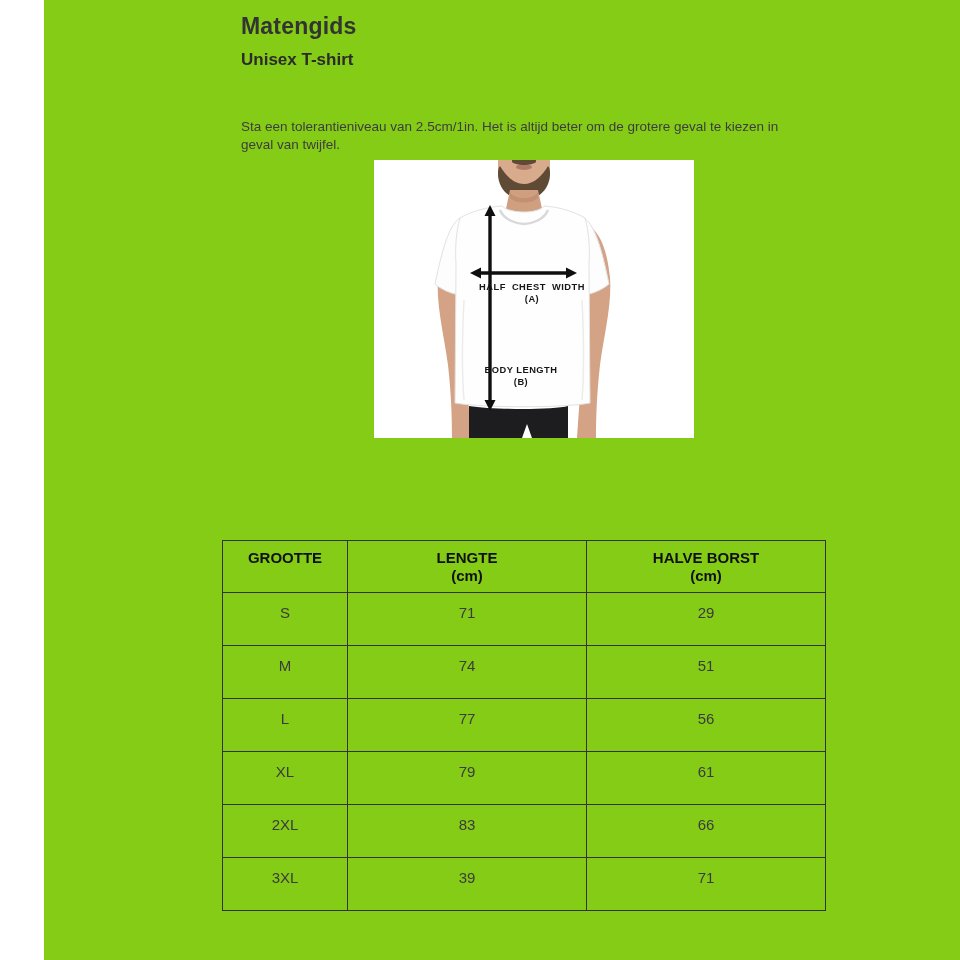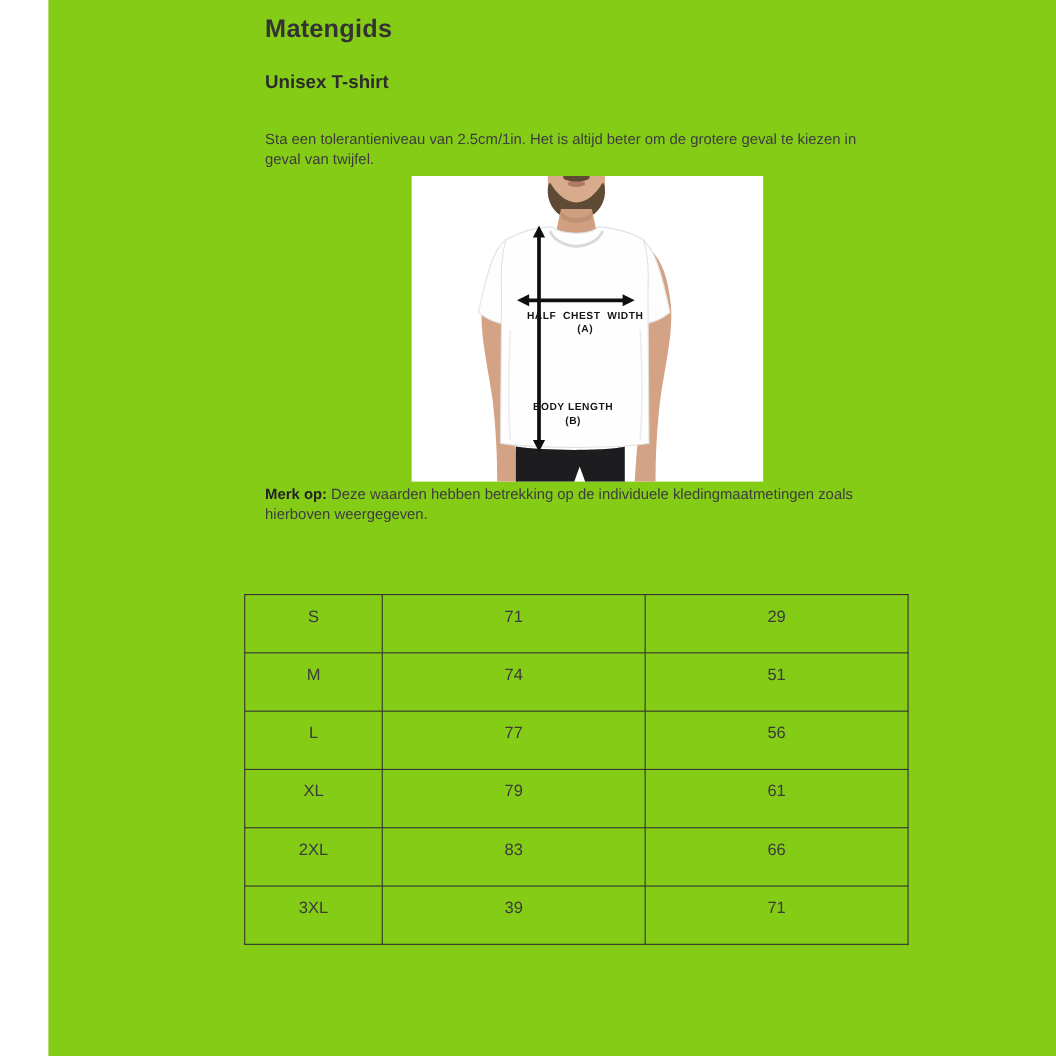--- a/index.html
+++ b/index.html
@@ -22,21 +22,21 @@
     top: 13px;
     font-size: 23px;
     font-weight: 700;
     color: #333333;
     letter-spacing: 0.2px;
     margin: 0;
   }
   .page-subtitle {
     position: absolute;
     left: 197px;
-    top: 65px;
+    top: 50px;
     font-size: 17px;
     font-weight: 700;
     color: #2b2b2b;
     margin: 0;
   }
   .intro-text {
     position: absolute;
     left: 197px;
     top: 118px;
     width: 572px;
@@ -149,29 +149,33 @@
         <polygon points="203,113 192,107.5 192,118.5" fill="#0f0f0f"></polygon>
       </g>
 
       <text class="fig-label fig-label-wide" x="158" y="130">HALF CHEST WIDTH</text>
       <text class="fig-label" x="158" y="142">(A)</text>
       <text class="fig-label" x="147" y="213">BODY LENGTH</text>
       <text class="fig-label" x="147" y="225">(B)</text>
     </svg>
   </div>
 
-  <p class="note-text"><b>Merk op:</b><span> Deze waarden hebben betrekking op de individuele kledingmaatmetingen zoals hierboven weergegeven.</span></p>
 
   <table class="size-table">
     <colgroup>
       <col style="width:125px">
       <col style="width:239px">
       <col style="width:239px">
     </colgroup>
     <tbody>
+        <tr class="header-row">
+      <th><span>GROOTTE</span></th>
+      <th><span>LENGTE</span><br><span>(cm)</span></th>
+      <th><span>HALVE BORST</span><br><span>(cm)</span></th>
+    </tr>
     <tr class="data-row">
       <td>S</td>
       <td>71</td>
       <td>29</td>
     </tr>
     <tr class="data-row">
       <td>M</td>
       <td>74</td>
       <td>51</td>
     </tr>

